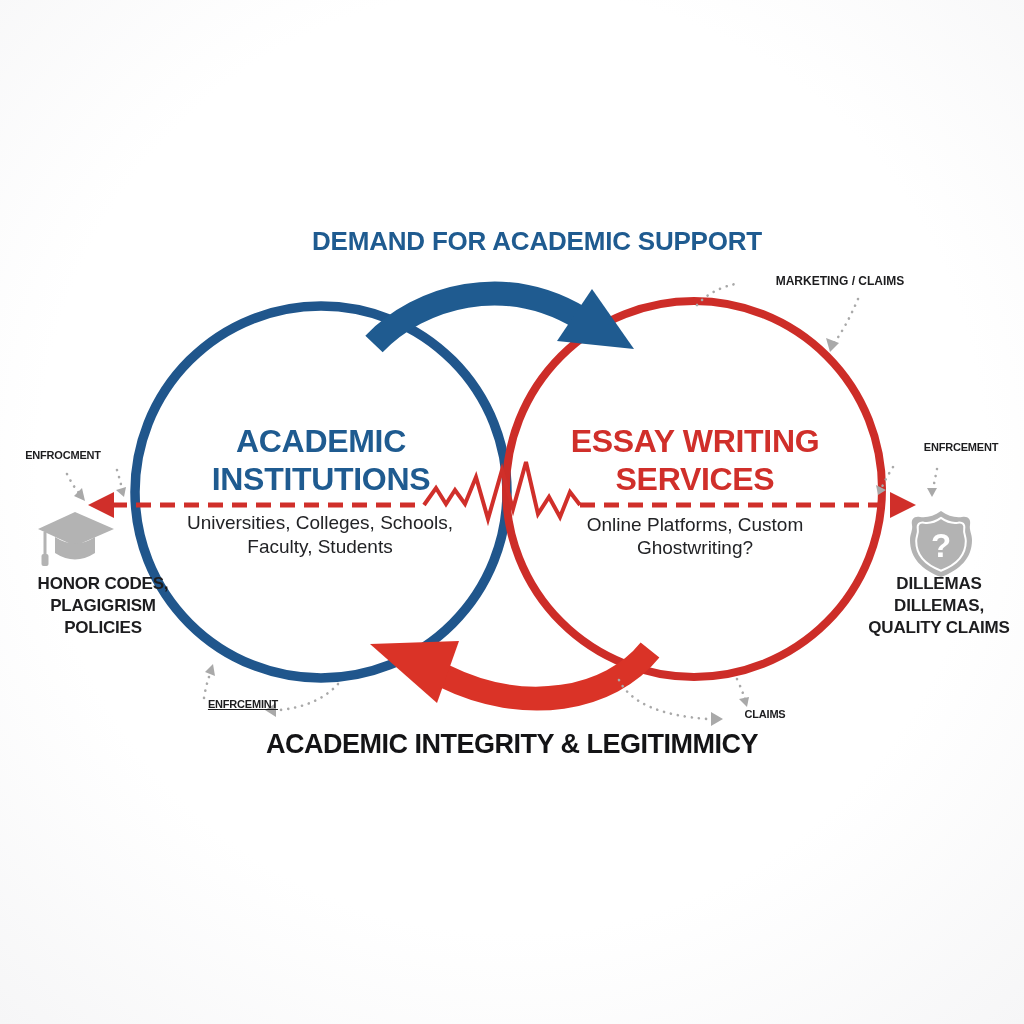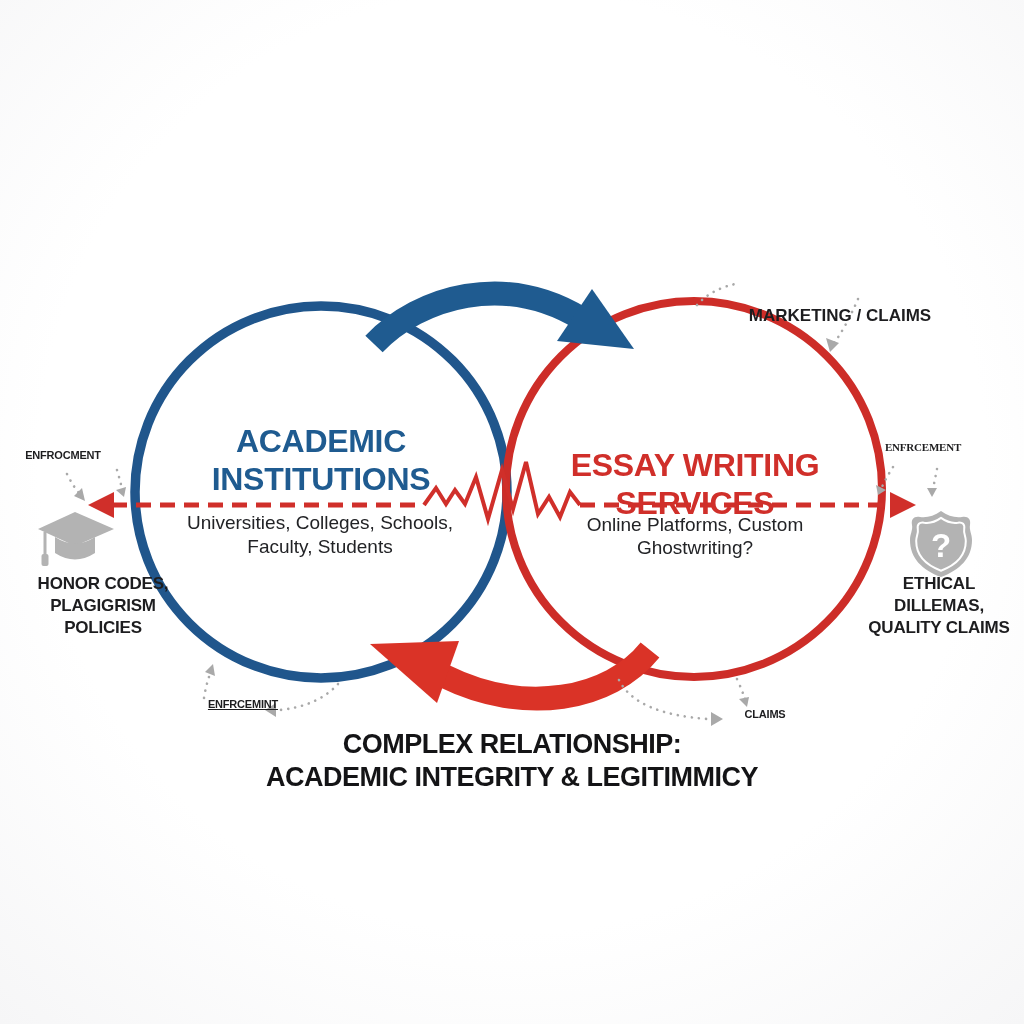--- a/index.html
+++ b/index.html
@@ -11,41 +11,41 @@
     overflow:hidden;
   }
   #diagram-svg{position:absolute;left:0;top:0;}
   .txt{position:absolute;text-align:center;}
   .top-title{
     left:262px;top:226px;width:550px;
     color:#1f5b90;font-size:26px;line-height:31px;font-weight:800;letter-spacing:-0.2px;
   }
   .marketing-label{
     left:733px;top:274px;width:214px;
-    color:#1d1d1f;font-size:17px;font-weight:600;margin-top:32px;
+    color:#1d1d1f;font-size:12px;font-weight:600;
   }
   .circle-title-blue{
     left:166px;top:422px;width:310px;
     color:#1f5b90;font-size:32px;line-height:38px;font-weight:800;letter-spacing:-0.3px;
   }
   .circle-sub-left{
     left:150px;top:511px;width:340px;
     color:#222326;font-size:19px;line-height:24px;font-weight:400;
   }
   .circle-title-red{
     left:540px;top:422px;width:310px;
-    color:#d02f2a;font-size:32px;line-height:38px;font-weight:800;letter-spacing:-0.3px;margin-top:24px;
+    color:#d02f2a;font-size:32px;line-height:38px;font-weight:800;letter-spacing:-0.3px;
   }
   .circle-sub-right{
     left:545px;top:513px;width:300px;
     color:#222326;font-size:19px;line-height:23px;font-weight:400;
   }
   .side-label{color:#1d1d1f;font-size:11px;font-weight:700;letter-spacing:-0.2px;}
   .enf-left{left:0px;top:449px;width:126px;}
-  .enf-right{left:862px;top:441px;width:122px;font-family:Liberation Serif, serif;}
+  .enf-right{left:900px;top:441px;width:122px;}
   .enf-bottom{left:172px;top:698px;width:142px;text-decoration:underline;}
   .claims-bottom{left:722px;top:708px;width:86px;}
   .caption{
     color:#1d1d1f;font-size:17px;line-height:22px;font-weight:700;letter-spacing:-0.2px;
   }
   .honor-caption{left:2px;top:573px;width:140px;margin-left:31px;}
   .ethical-caption{left:860px;top:573px;width:158px;}
   .bottom-title{
     left:212px;top:728px;width:600px;
     color:#141416;font-size:27px;line-height:33px;font-weight:800;letter-spacing:-0.5px;
@@ -113,20 +113,21 @@
     <g transform="translate(909,511)">
       <path d="M 32 0 C 39 5 46 7 53 6 C 59 5 62 8 61 14 C 60 19 63 23 63 29 C 63 47 51 59 32 66 C 13 59 1 47 1 29 C 1 23 4 19 3 14 C 2 8 5 5 11 6 C 18 7 25 5 32 0 Z" fill="#b3b3b3"></path>
       <g transform="translate(6.4,6.9) scale(0.8)">
         <path d="M 32 0 C 39 5 46 7 53 6 C 59 5 62 8 61 14 C 60 19 63 23 63 29 C 63 47 51 59 32 66 C 13 59 1 47 1 29 C 1 23 4 19 3 14 C 2 8 5 5 11 6 C 18 7 25 5 32 0 Z" fill="none" stroke="#ffffff" stroke-width="2.5"></path>
       </g>
       <text x="32" y="46" text-anchor="middle" font-family="Liberation Sans, sans-serif" font-size="33" font-weight="bold" fill="#ffffff">?</text>
     </g>
   </svg>
 
   <div class="txt top-title">
+    <div>DEMAND FOR ACADEMIC SUPPORT</div>
   </div>
 
   <div class="txt marketing-label">MARKETING / CLAIMS</div>
 
   <div class="txt circle-sub-left">
     <div>Universities, Colleges, Schools,</div>
     <div>Faculty, Students</div>
   </div>
   <div class="txt circle-title-blue">
     <div>ACADEMIC</div>
@@ -147,23 +148,22 @@
   <div class="txt side-label enf-bottom">ENFRCEMINT</div>
   <div class="txt side-label claims-bottom">CLAIMS</div>
 
   <div class="txt caption honor-caption">
     <div>HONOR CODES,</div>
     <div>PLAGIGRISM</div>
     <div>POLICIES</div>
   </div>
 
   <div class="txt caption ethical-caption">
-    <div>ETHICAL</div>
+    <div>DILLEMAS</div>
     <div>DILLEMAS,</div>
     <div>QUALITY CLAIMS</div>
   </div>
 
   <div class="txt bottom-title">
-    <div>COMPLEX RELATIONSHIP:</div>
     <div>ACADEMIC INTEGRITY &amp; LEGITIMMICY</div>
   </div>
 
 </div>
 
 </body></html>

